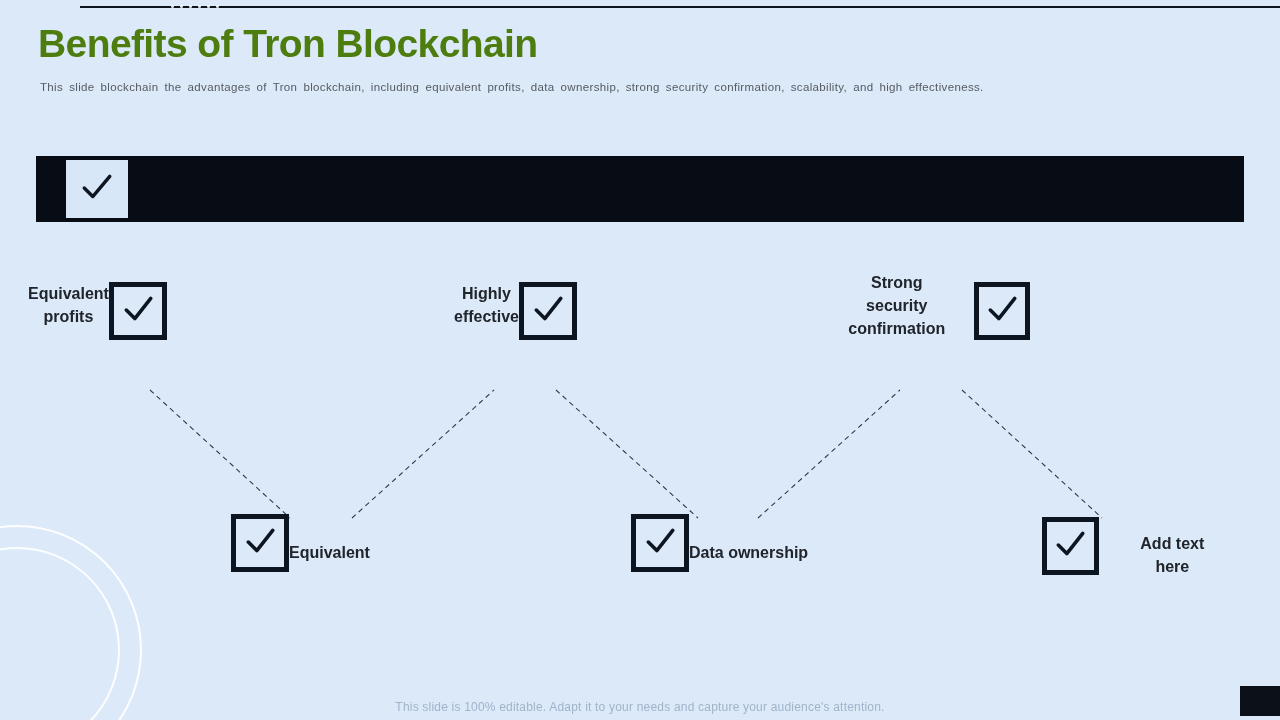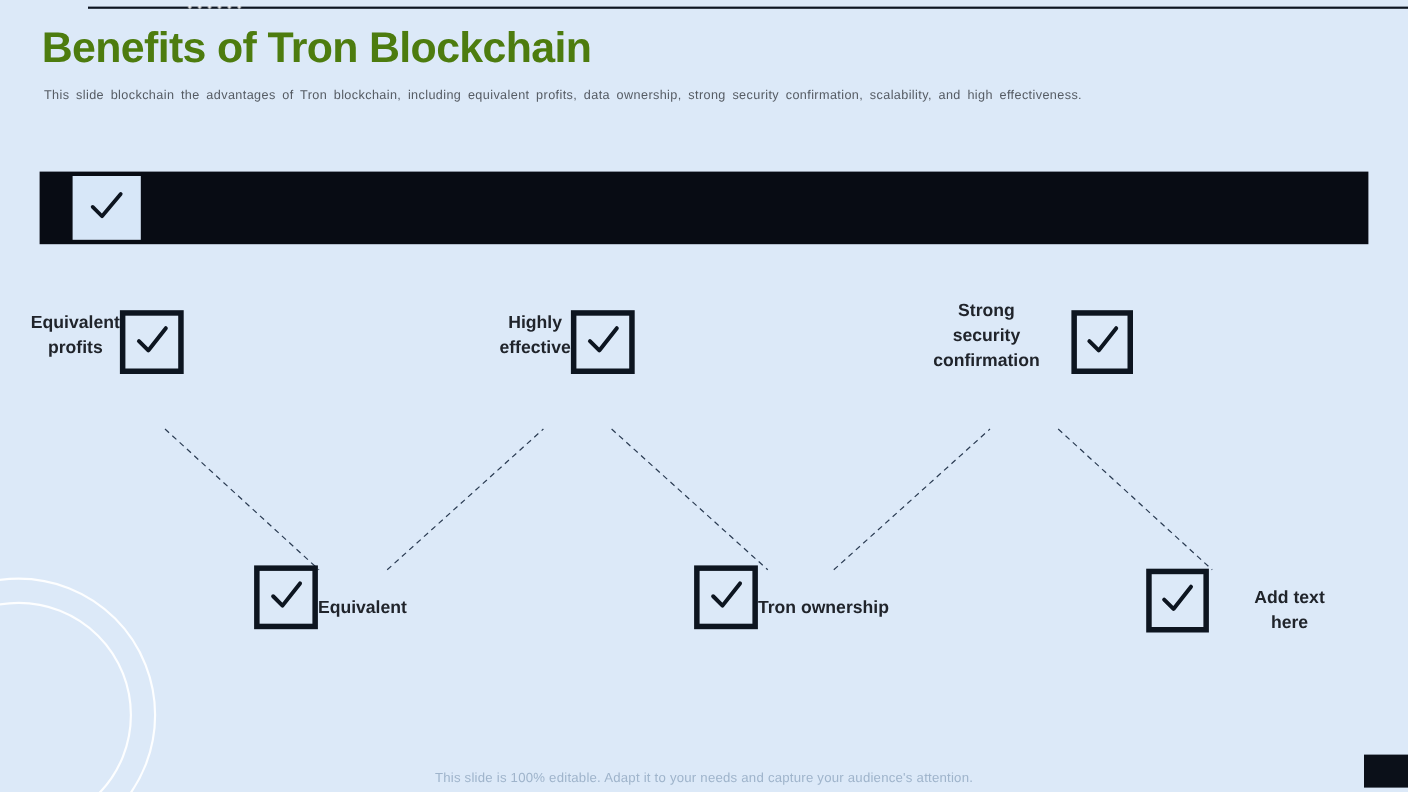--- a/index.html
+++ b/index.html
@@ -148,21 +148,21 @@
 </div>
 
 <div class="node node-bottom b2">
   <div class="chk">
     <span>
       <svg viewBox="0 0 32 32">
           <path d="M5 17 L13 25 L28 6" fill="none" stroke="#0d1520" stroke-width="3.4" stroke-linecap="round" stroke-linejoin="round"></path>
         </svg>
     </span>
   </div>
-  <div class="node-label">Tron ownership</div>
+  <div class="node-label">Data ownership</div>
 </div>
 
 <div class="node node-bottom b3">
   <div class="chk">
     <span>
       <svg viewBox="0 0 32 32">
           <path d="M5 17 L13 25 L28 6" fill="none" stroke="#0d1520" stroke-width="3.4" stroke-linecap="round" stroke-linejoin="round"></path>
         </svg>
     </span>
   </div>

